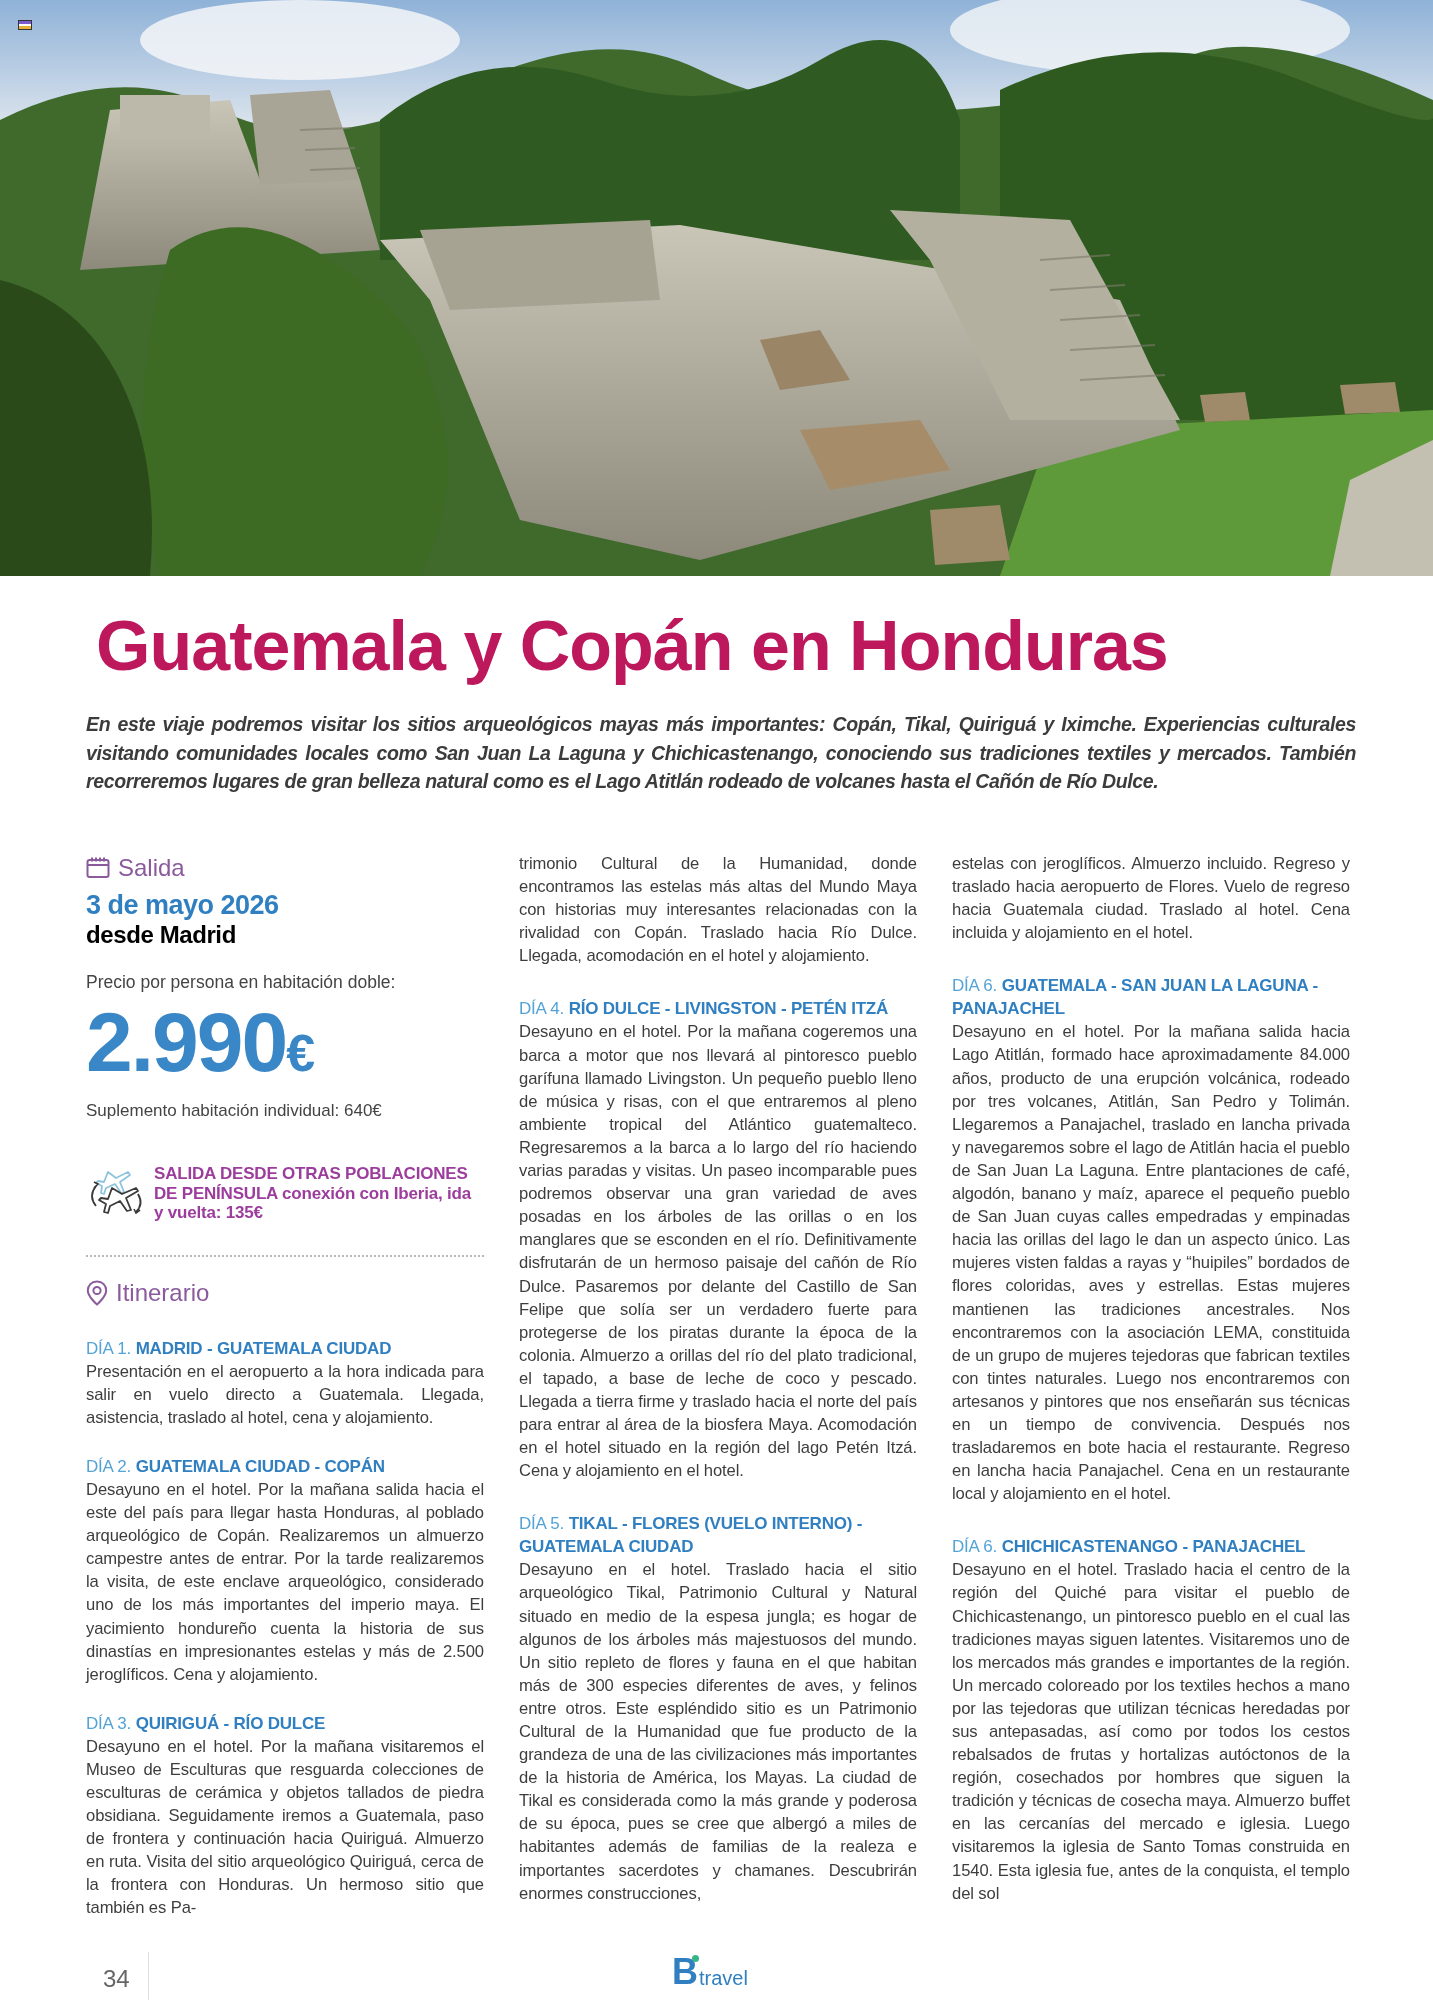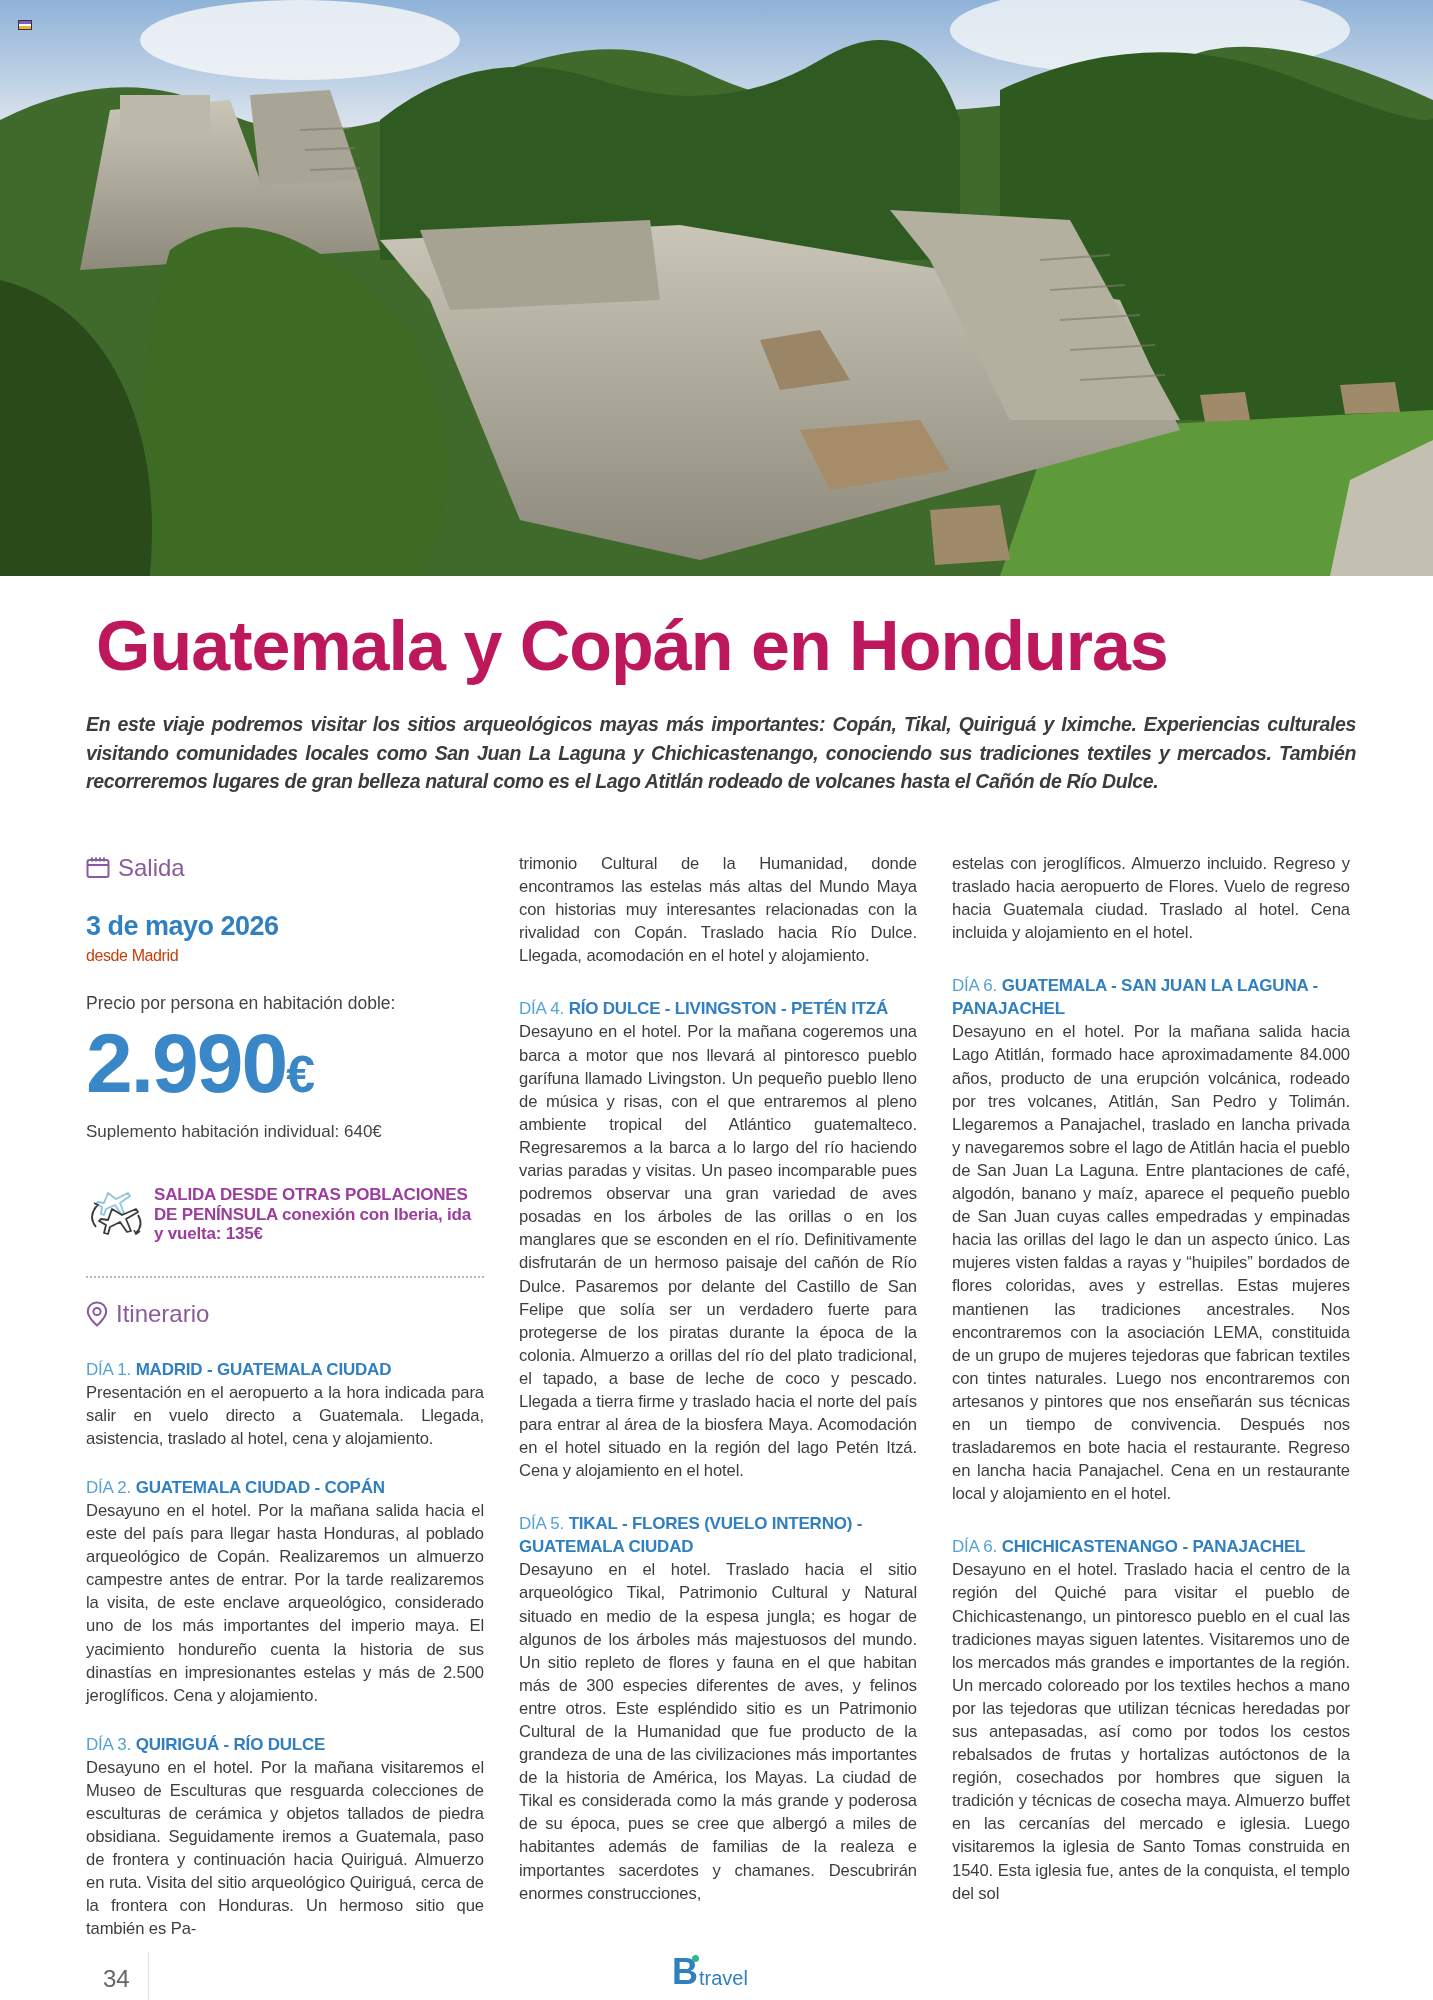--- a/index.html
+++ b/index.html
@@ -35,22 +35,22 @@
   .col-1 { left: 86px; }
   .col-2 { left: 519px; top: 852px; }
   .col-3 { left: 952px; top: 852px; }
   .para { text-align: justify; letter-spacing: -0.1px; }
 
   .section-head {
     display: flex; align-items: center; gap: 8px;
     font-size: 24px; color: #8a5a9c; height: 36px;
   }
   .section-head svg { flex: none; }
-  .date { margin-top: 24px; font-size: 27px; font-weight: 700; color: #2f7fc1; letter-spacing: -0.5px; line-height: 32px; }
-  .from { font-size: 16px; font-weight: 400; color: #c2410c; letter-spacing: -0.4px; line-height: 28px; }
+  .date { margin-top: 3px; font-size: 27px; font-weight: 700; color: #2f7fc1; letter-spacing: -0.5px; line-height: 32px; }
+  .from { font-size: 24px; font-weight: 700; color: #000000; letter-spacing: -0.4px; line-height: 28px; }
   .price-label { margin-top: 22px; font-size: 17.5px; color: #444; }
   .price { margin-top: -2px; font-size: 84px; font-weight: 700; color: #3a87c8; letter-spacing: -2px; line-height: 100px; }
   .price .eur { font-size: 52px; letter-spacing: 0; }
   .supplement { margin-top: -4px; font-size: 17px; color: #444; }
 
   .promo { display: flex; gap: 8px; margin-top: 42px; align-items: flex-start; }
   .promo-icon { flex: none; width: 60px; height: 56px; }
   .promo-text { font-size: 17px; line-height: 19.5px; font-weight: 700; color: #9c3d9e; letter-spacing: -0.2px; }
 
   .dots { margin-top: 32px; border-top: 2px dotted #b8b8b8; width: 398px; }

